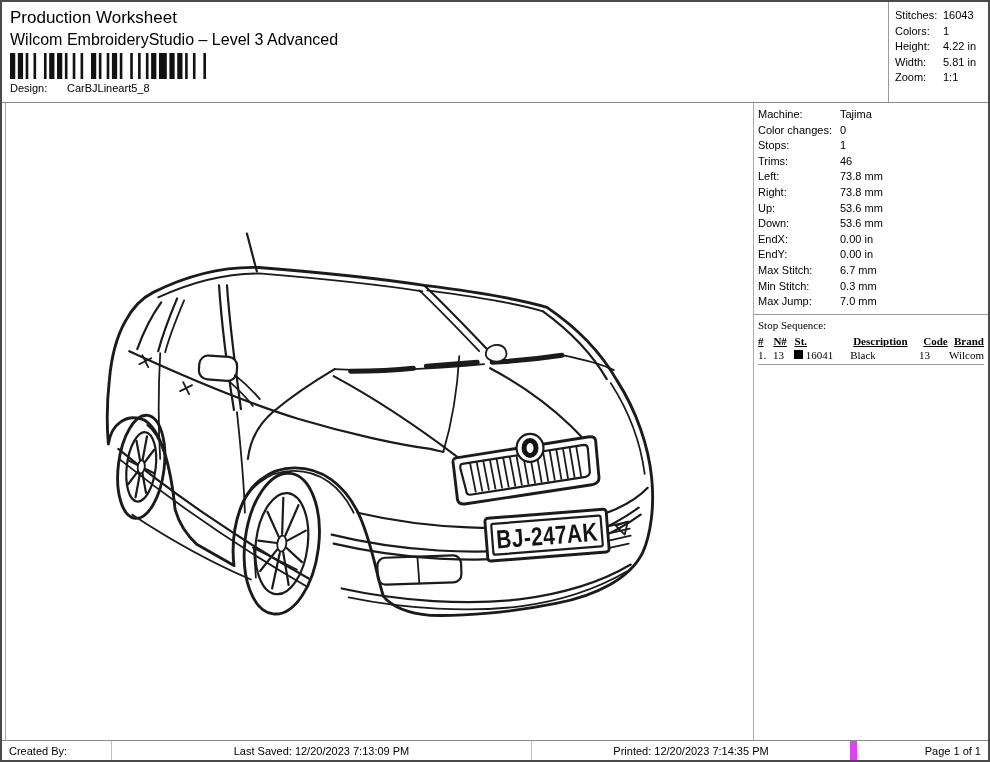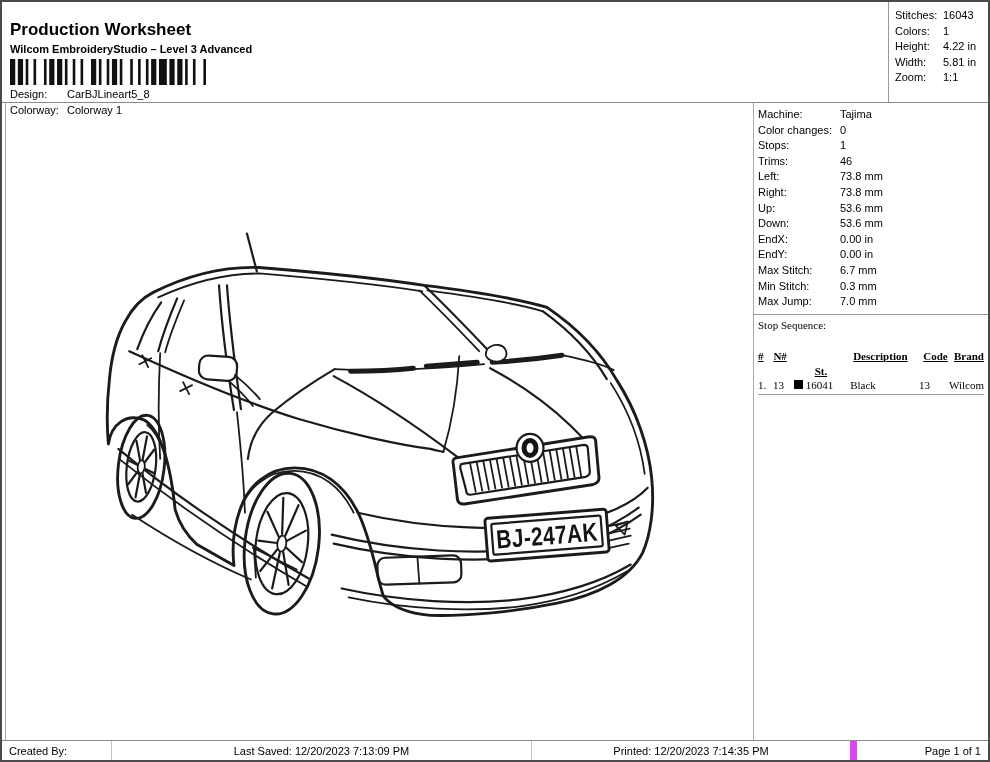--- a/index.html
+++ b/index.html
@@ -5,22 +5,22 @@
   html,body{margin:0;padding:0;background:#e8e8e8;}
   *{box-sizing:border-box;}
   .page{
     width:990px;height:762px;margin:0 auto;background:#fff;color:#000;
     border:2px solid #4a4a4a;display:flex;flex-direction:column;
     font-family:"Liberation Sans", sans-serif;position:relative;overflow:hidden;
   }
   
   .header{height:101px;border-bottom:1px solid #8a8a8a;display:flex;flex:0 0 auto;}
   .header-left{flex:1;padding:6px 8px 0 8px;}
-  .doc-title{font-size:17px;font-weight:bold;line-height:20px;margin-top:12px;}
-  .doc-subtitle{font-size:11px;margin-top:3px;font-weight:bold;}
+  .doc-title{font-size:17px;font-weight:normal;line-height:20px;}
+  .doc-subtitle{font-size:16px;margin-top:3px;}
   .barcode{margin-top:4px;display:block;}
   .barcode rect{fill:#111;}
   .kv-row{display:flex;font-size:11px;margin-top:3px;line-height:13px;}
   .kv-row .k{width:57px;}
   .summary-box{width:100px;border-left:1px solid #9a9a9a;padding:6px 4px 0 6px;flex:0 0 auto;}
   .summary-box .kv{display:flex;font-size:11px;line-height:15.5px;}
   .summary-box .k{width:48px;}
   
   .main{flex:1;display:flex;min-height:0;}
   .canvas{flex:1;margin-left:3px;border-left:1px solid #aaa;border-right:1px solid #aaa;position:relative;}
@@ -32,21 +32,21 @@
   .panel{width:234px;flex:0 0 auto;font-size:11px;padding-top:4px;}
   .panel .kv{display:flex;line-height:15.6px;padding-left:4px;}
   .panel .k{width:82px;}
   .stop-sec{border-top:1px solid #9a9a9a;margin-top:4px;padding:3px 0 0 4px;font-family:Liberation Serif, serif;}
   .stop-title{line-height:14px;}
   .stop-table{width:226px;margin-top:2px;}
   .stop-head,.stop-row{display:flex;align-items:center;line-height:14px;}
   .stop-head span{font-weight:bold;text-decoration:underline;}
   .c-num{width:16px;} .c-n{width:22px;} .c-st{width:60px;display:flex;align-items:center;}
   .c-st .stv{flex:1;text-align:left;} .c-desc{width:73px;} .c-code{width:32px;} .c-brand{flex:1;}
-  .c-st-head{width:60px;text-align:right;padding-right:26px;margin-top:30px;}
+  .c-st-head{width:60px;padding-right:26px;}
   .swatch{width:9px;height:9px;border:1px solid #000;display:inline-block;margin-right:3px;flex:0 0 auto;}
   .stop-table .stop-row{border-bottom:1px solid #9a9a9a;padding-bottom:2px;}
   
   .footer{height:20px;border-top:1px solid #8a8a8a;display:flex;align-items:center;font-size:11px;flex:0 0 auto;}
   .fc{height:100%;display:flex;align-items:center;}
   .fc1{width:110px;padding-left:7px;border-right:1px solid #c0c0c0;}
   .fc2{width:420px;justify-content:center;border-right:1px solid #c0c0c0;}
   .fc3{width:325px;justify-content:center;border-right:7px solid #d946ef;}
   .fc4{flex:1;justify-content:flex-end;padding-right:7px;}
 </style>
@@ -85,24 +85,20 @@
             <rect x="167.25" y="0" width="5.23" height="26"></rect>
             <rect x="175.09" y="0" width="2.61" height="26"></rect>
             <rect x="182.93" y="0" width="2.61" height="26"></rect>
             <rect x="193.39" y="0" width="2.61" height="26"></rect>
           </g>
       </svg>
       <div class="kv-row">
         <span class="k">Design:</span>
         <span class="v">CarBJLineart5_8</span>
       </div>
-      <div class="kv-row">
-        <span class="k">Colorway:</span>
-        <span class="v">Colorway 1</span>
-      </div>
     </div>
     <div class="summary-box">
       <div class="kv">
           <span class="k">Stitches:</span>
           <span>16043</span>
         </div>
       <div class="kv">
           <span class="k">Colors:</span>
           <span>1</span>
         </div>

